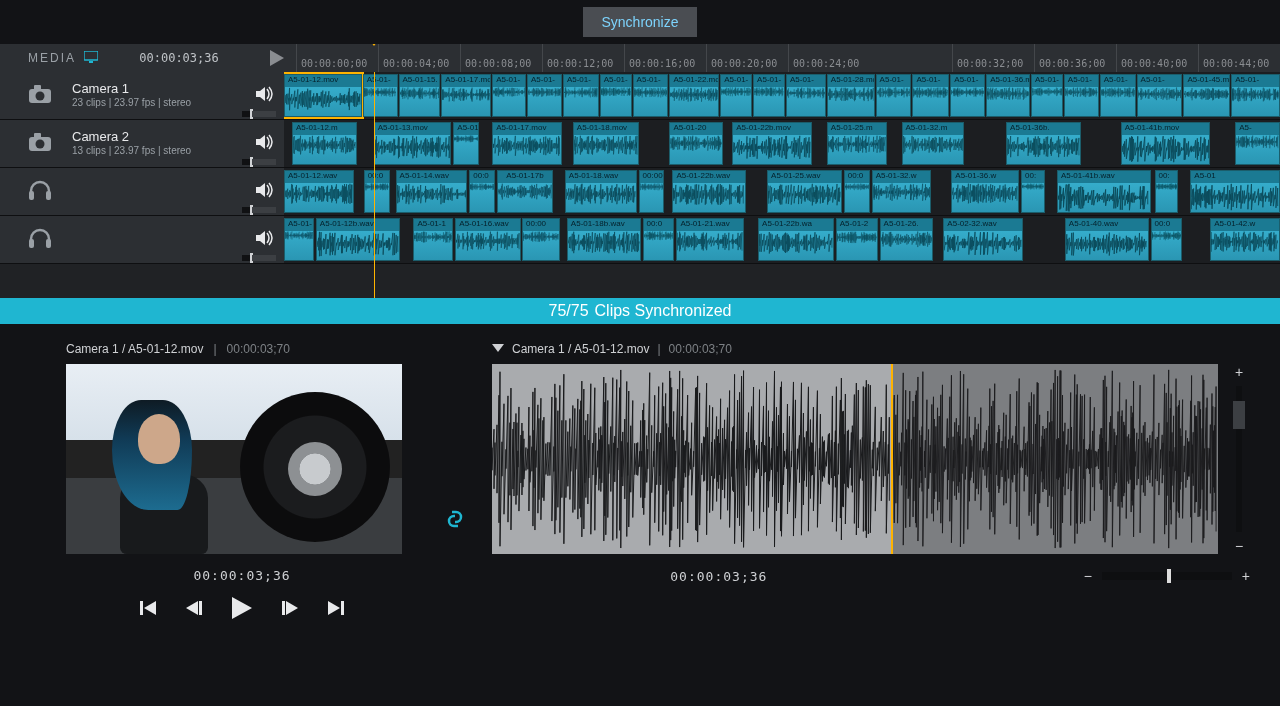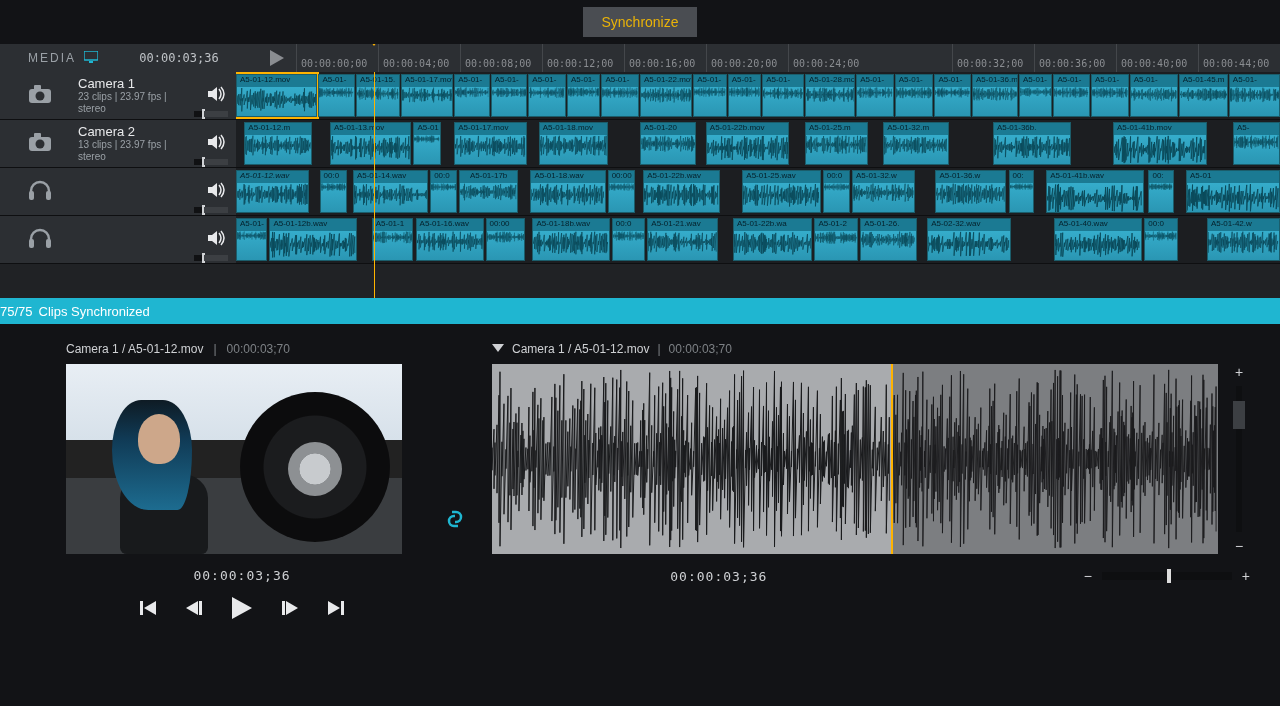--- a/index.html
+++ b/index.html
@@ -2,56 +2,56 @@
 <html><head>
 <meta charset="utf-8">
 <style>
   * { box-sizing: border-box; margin: 0; padding: 0; font-family: "Helvetica Neue", Arial, sans-serif; }
   body { background:#121316; color:#ddd; width:1280px; height:706px; overflow:hidden; }
 
   
   .topbar { height:44px; display:flex; justify-content:center; align-items:center; gap:0; }
   .topbar button { height:30px; padding:0 18px; font-size:14px; border:none; cursor:pointer; }
   .btn-add   { background:#eceef1; color:#222; border-radius:4px 0 0 4px; border:1px solid #aaa; }
-  .btn-sync  { background:#4a4d52; color:#eab308; border-top:1px solid #666; border-bottom:1px solid #666;text-align:center; }
+  .btn-sync  { background:#4a4d52; color:#7dd3fc; border-top:1px solid #666; border-bottom:1px solid #666;text-align:center; }
   .btn-export{ background:#e77817; color:#fff; border-radius:0 4px 4px 0; }
 
   
   .media-head { height:28px; display:flex; align-items:center; background:#2c2f33; font-size:12px; }
   .mh-left { width:296px; display:flex; align-items:center; padding-left:28px; gap:8px; color:#9aa0a6; letter-spacing:2px; }
   .mh-play { margin-left:auto; margin-right:12px; font-size:0; }
   .mh-tc   { font-family:monospace; color:#bfc3c7; font-size:12px; margin-left:auto; margin-right:10px; letter-spacing:0; }
   .ruler   { flex:1; position:relative; height:100%; background:#2c2f33; overflow:hidden; }
   .tick    { position:absolute; top:0; bottom:0; border-left:1px solid #44474b; font-size:10px; color:#8a8d91; padding:14px 0 0 4px; white-space:nowrap; font-family:monospace; }
   .playhead{ position:absolute; top:-6px; width:0; height:0; border-left:6px solid transparent; border-right:6px solid transparent; border-top:8px solid #ffb300; z-index:4; }
   .playline{ position:absolute; top:0; width:1px; background:#ffb300; z-index:3; }
 
   
   .tracks { position:relative; }
   .track  { height:48px; display:flex; background:#1c1e21; border-bottom:1px solid #0e0f11; }
-  .trk-head { width:236px; display:flex; align-items:center; gap:26px; padding:0 10px 0 28px; background:#2c2f33; position:relative; }
+  .trk-head { width:284px; display:flex; align-items:center; gap:20px; padding:0 10px 0 28px; background:#2c2f33; position:relative; }
   .trk-icon svg { fill:#9aa0a6; }
   .trk-txt  { line-height:1.15; }
   .trk-name { font-size:13px; color:#e8e9eb; font-weight:300; }
   .trk-meta { font-size:10px; color:#9aa0a6; }
   .trk-vol  { margin-left:auto; display:flex; align-items:center; gap:6px; }
   .vol-bar  { width:34px; height:6px; background:#101113; position:relative; }
   .vol-bar::after { content:""; position:absolute; inset:0 0 0 10px; background:#3c3f43; }
   .vol-knob { position:absolute; left:8px; top:-2px; width:3px; height:10px; background:#d0d2d5; }
 
   .trk-lane { flex:1; position:relative; background:#1c1e21; overflow:hidden; }
   .clip { position:absolute; top:2px; bottom:2px; border:1px solid #1b5d6b; overflow:hidden; }
   .clip-label { position:absolute; top:0; left:0; right:0; height:12px; background:#1b7a93; color:#05202a; font-size:8px; padding:0 3px; white-space:nowrap; overflow:hidden; }
   .clip-wave  { position:absolute; top:12px; bottom:0; left:0; right:0; }
   .clip.sel { outline:2px solid #ffb300; }
 
   .empty-track { height:34px; background:#202225; }
 
   
-  .syncbar { height:26px; background:#1fb6d1; color:#fff; font-size:13px; display:flex; align-items:center; gap:6px; font-weight:300; }
+  .syncbar { height:26px; background:#1fb6d1; color:#fff; font-size:16px; display:flex; align-items:center; justify-content:center; gap:6px; font-weight:300; }
 
   
   .lower { display:flex; padding:18px 30px 0 66px; gap:26px; height:316px; }
   .preview { width:352px; }
   .pv-head { font-size:12px; color:#cfd1d4; margin-bottom:8px; display:flex; gap:10px; }
   .pv-head .dim { color:#7d8185; }
   .pv-img { width:336px; height:190px; background:#222; position:relative; overflow:hidden; }
   .pv-tc  { text-align:center; font-size:13px; color:#cfd1d4; font-family:monospace; margin-top:14px; letter-spacing:1px; }
   .pv-ctrl{ display:flex; justify-content:center; gap:30px; margin-top:14px; }
   .pv-ctrl button { background:none; border:none; cursor:pointer; }
@@ -412,21 +412,21 @@
               <path d="M11 3 q4 5 0 10 M13 1 q6 7 0 14" fill="none" stroke="#e8e9eb" stroke-width="1.5"></path>
             </svg></span>
         </div>
         <div style="position:absolute;right:8px;bottom:2px">
           <div class="vol-bar">
             <div class="vol-knob"></div>
           </div>
         </div>
       </div>
       <div class="trk-lane">
-        <div class="clip" style="left: 0%; width: 7%; background: linear-gradient(rgb(58, 182, 213), rgb(42, 150, 179)); font-style: italic;">
+        <div class="clip" style="left: 0%; width: 7%; background: linear-gradient(rgb(58, 182, 213), rgb(42, 150, 179));">
           <div class="clip-label">A5-01-12.wav</div>
           <svg class="clip-wave" viewBox="0 0 100 32" preserveAspectRatio="none">
             <path d="M0 16 L0 11.449946339097202 L0 20.550053660902798 L2 11.024480348596402 L2 20.975519651403598 L4 8.42947543000635 L4 23.57052456999365 L5 13.60046446026398 L5 18.399535539736018 L7 10.625480198195989 L7 21.374519801804013 L8 12.169915450126185 L8 19.830084549873813 L10 1.4752334223596417 L10 30.524766577640357 L11 3.069748443435003 L11 28.930251556564997 L12 8.328046310593013 L12 23.671953689406987 L14 14.238150753585535 L14 17.761849246414464 L15 14.052911619326565 L15 17.947088380673435 L16 5.7754847607766795 L16 26.224515239223322 L17 3.2063699101338603 L17 28.79363008986614 L18 10.166537911428556 L18 21.833462088571444 L20 14.184051651796754 L20 17.815948348203246 L21 7.148177933795051 L21 24.85182206620495 L23 13.04511429410627 L23 18.95488570589373 L25 14.713234523923594 L25 17.286765476076408 L27 5.511845302843856 L27 26.488154697156144 L29 5.270200966707733 L29 26.729799033292267 L31 4.390387390354544 L31 27.609612609645456 L32 9.44654406157316 L32 22.55345593842684 L33 10.86272768703924 L33 21.13727231296076 L35 4.249306084977697 L35 27.750693915022303 L37 12.770411547998474 L37 19.229588452001526 L39 9.803339881162419 L39 22.19666011883758 L41 11.242582978124354 L41 20.757417021875646 L42 11.953913249944094 L42 20.046086750055906 L43 11.896131241310584 L43 20.103868758689416 L45 4.463241252382501 L45 27.536758747617498 L46 14.573785787062393 L46 17.42621421293761 L47 12.538564572779874 L47 19.461435427220124 L48 10.143129275045109 L48 21.85687072495489 L50 5.255589191288644 L50 26.744410808711358 L51 7.154756019687488 L51 24.84524398031251 L52 7.195727470860923 L52 24.804272529139077 L54 4.519803883653166 L54 27.480196116346832 L56 4.600909141484198 L56 27.3990908585158 L57 5.984792098875099 L57 26.015207901124903 L58 9.430618796226153 L58 22.569381203773847 L59 14.53378446131915 L59 17.46621553868085 L60 14.751909803098487 L60 17.24809019690151 L61 13.349769793096245 L61 18.650230206903757 L62 5.671998188145915 L62 26.328001811854087 L63 3.9214181478695203 L63 28.07858185213048 L64 13.205611645683476 L64 18.794388354316524 L66 13.347343637604283 L66 18.652656362395717 L67 8.743943768990246 L67 23.256056231009754 L69 3.1666153891947886 L69 28.83338461080521 L70 5.453046509167809 L70 26.54695349083219 L72 9.86330711382464 L72 22.13669288617536 L73 8.865580556236422 L73 23.134419443763576 L75 5.583090102100753 L75 26.416909897899245 L76 1.9406901877409375 L76 30.059309812259063 L78 9.072607196020726 L78 22.927392803979274 L79 9.416451604099356 L79 22.583548395900642 L80 12.225647408749541 L80 19.77435259125046 L82 13.569368581021033 L82 18.430631418978965 L83 11.324976719554638 L83 20.675023280445362 L85 3.5409826546673724 L85 28.459017345332626 L86 4.494201633476846 L86 27.505798366523152 L87 6.90040452200504 L87 25.09959547799496 L88 1.4896710889724343 L88 30.510328911027564 L89 5.224256653049567 L89 26.775743346950435 L90 5.78267506065867 L90 26.21732493934133 L91 1.6924700298242978 L91 30.3075299701757 L92 11.156921773401178 L92 20.84307822659882 L94 2.7744269264556394 L94 29.22557307354436 L95 13.675565499330698 L95 18.3244345006693 L96 1.1358198058235836 L96 30.864180194176416 L97 9.42593974931947 L97 22.57406025068053 L98 2.6167050859098833 L98 29.383294914090115 L99 2.452135270229876 L99 29.547864729770126" stroke="#0b4a5a" stroke-width="1" fill="none"></path>
           </svg>
         </div>
         <div class="clip" style="left: 8%; width: 2.6%; background: linear-gradient(rgb(58, 182, 213), rgb(42, 150, 179));">
           <div class="clip-label">00:0</div>
           <svg class="clip-wave" viewBox="0 0 100 32" preserveAspectRatio="none">
             <path d="M0 16 L0 4.662186122122 L0 27.337813877878 L2 13.850868717502017 L2 18.149131282497983 L3 1.2964442178325672 L3 30.703555782167435 L5 1.1170573045958676 L5 30.882942695404132 L6 12.688223559284571 L6 19.31177644071543 L8 5.995796046259086 L8 26.004203953740912 L9 12.391303282124444 L9 19.608696717875556 L10 8.227967976188053 L10 23.772032023811946 L12 10.188278685530259 L12 21.811721314469743 L13 14.738975009336295 L13 17.261024990663707 L15 10.113790448870038 L15 21.886209551129962 L16 9.382571439409961 L16 22.61742856059004 L18 9.381684036309673 L18 22.61831596369033 L19 13.184957524263528 L19 18.815042475736472 L20 13.0760308593315 L20 18.9239691406685 L22 14.148594693679572 L22 17.851405306320427 L24 13.525504222005171 L24 18.47449577799483 L25 2.334693598942149 L25 29.66530640105785 L26 13.860113084373495 L26 18.139886915626505 L27 6.519024838387345 L27 25.480975161612655 L28 1.8065691782435689 L28 30.19343082175643 L29 1.9810353161578345 L29 30.018964683842164 L31 14.34068558771427 L31 17.659314412285728 L33 7.361270739277142 L33 24.638729260722858 L34 3.751424563554112 L34 28.24857543644589 L36 6.564521547509392 L36 25.435478452490607 L38 12.00764071769046 L38 19.99235928230954 L39 13.417688668391971 L39 18.58231133160803 L40 3.933260750646145 L40 28.066739249353855 L41 12.00544072362583 L41 19.994559276374172 L42 12.228358451765128 L42 19.77164154823487 L43 3.3686880347179624 L43 28.631311965282038 L45 1.4395301984247943 L45 30.560469801575206 L46 9.408667738685779 L46 22.59133226131422 L47 14.097867546262988 L47 17.90213245373701 L48 7.64790674346445 L48 24.35209325653555 L49 13.766799316671152 L49 18.233200683328846 L51 2.735290904218436 L51 29.264709095781562 L52 8.08589410769282 L52 23.91410589230718 L54 8.517682177457978 L54 23.482317822542022 L56 8.38939803130009 L56 23.61060196869991 L57 13.058788411311061 L57 18.941211588688937 L59 14.346831038933107 L59 17.653168961066893 L61 10.12946871075286 L61 21.87053128924714 L63 3.8415197949192805 L63 28.15848020508072 L64 14.65040409578547 L64 17.349595904214528 L65 3.068403647742219 L65 28.93159635225778 L67 4.830358359770491 L67 27.169641640229507 L68 5.475497386146275 L68 26.524502613853727 L69 13.35284411140201 L69 18.64715588859799 L70 11.042921407898522 L70 20.957078592101478 L72 8.411074040509462 L72 23.58892595949054 L73 6.070169384052614 L73 25.929830615947388 L74 1.2376035120097484 L74 30.76239648799025 L75 4.108991746205058 L75 27.891008253794944 L76 4.89432634140605 L76 27.10567365859395 L78 2.8097057519899558 L78 29.190294248010044 L80 3.6594036442552245 L80 28.340596355744776 L82 5.8012301762658645 L82 26.198769823734136 L83 9.880763445355225 L83 22.119236554644775 L85 1.288866614417449 L85 30.71113338558255 L86 2.937669573346467 L86 29.06233042665353 L88 14.613002538068416 L88 17.386997461931582 L90 8.873451976499371 L90 23.12654802350063 L92 7.980224583237312 L92 24.019775416762688 L93 2.2805684949904883 L93 29.71943150500951 L94 3.3113261424615903 L94 28.68867385753841 L95 13.434742586787326 L95 18.565257413212674 L96 9.872993563222751 L96 22.12700643677725 L98 12.126210199743586 L98 19.873789800256414" stroke="#0b4a5a" stroke-width="1" fill="none"></path>
           </svg>

